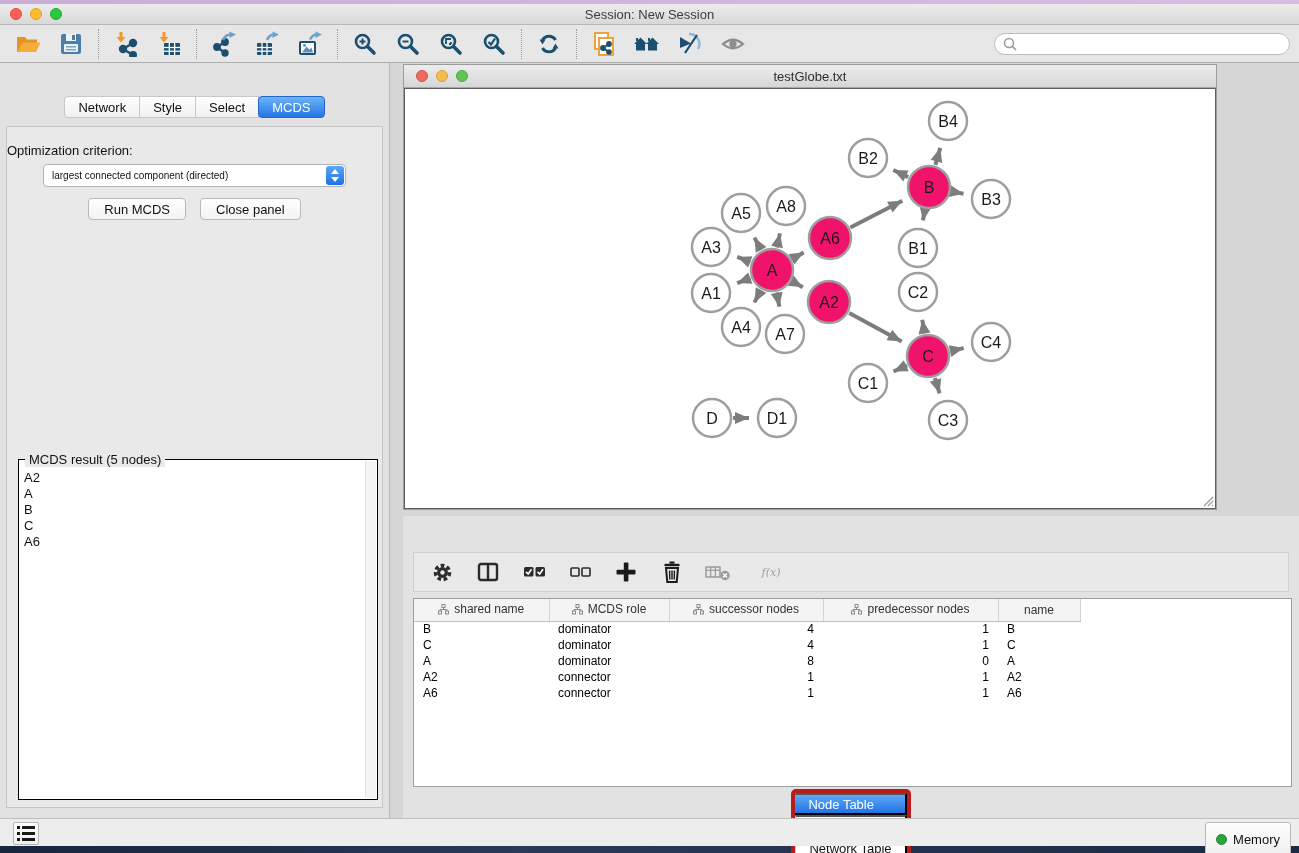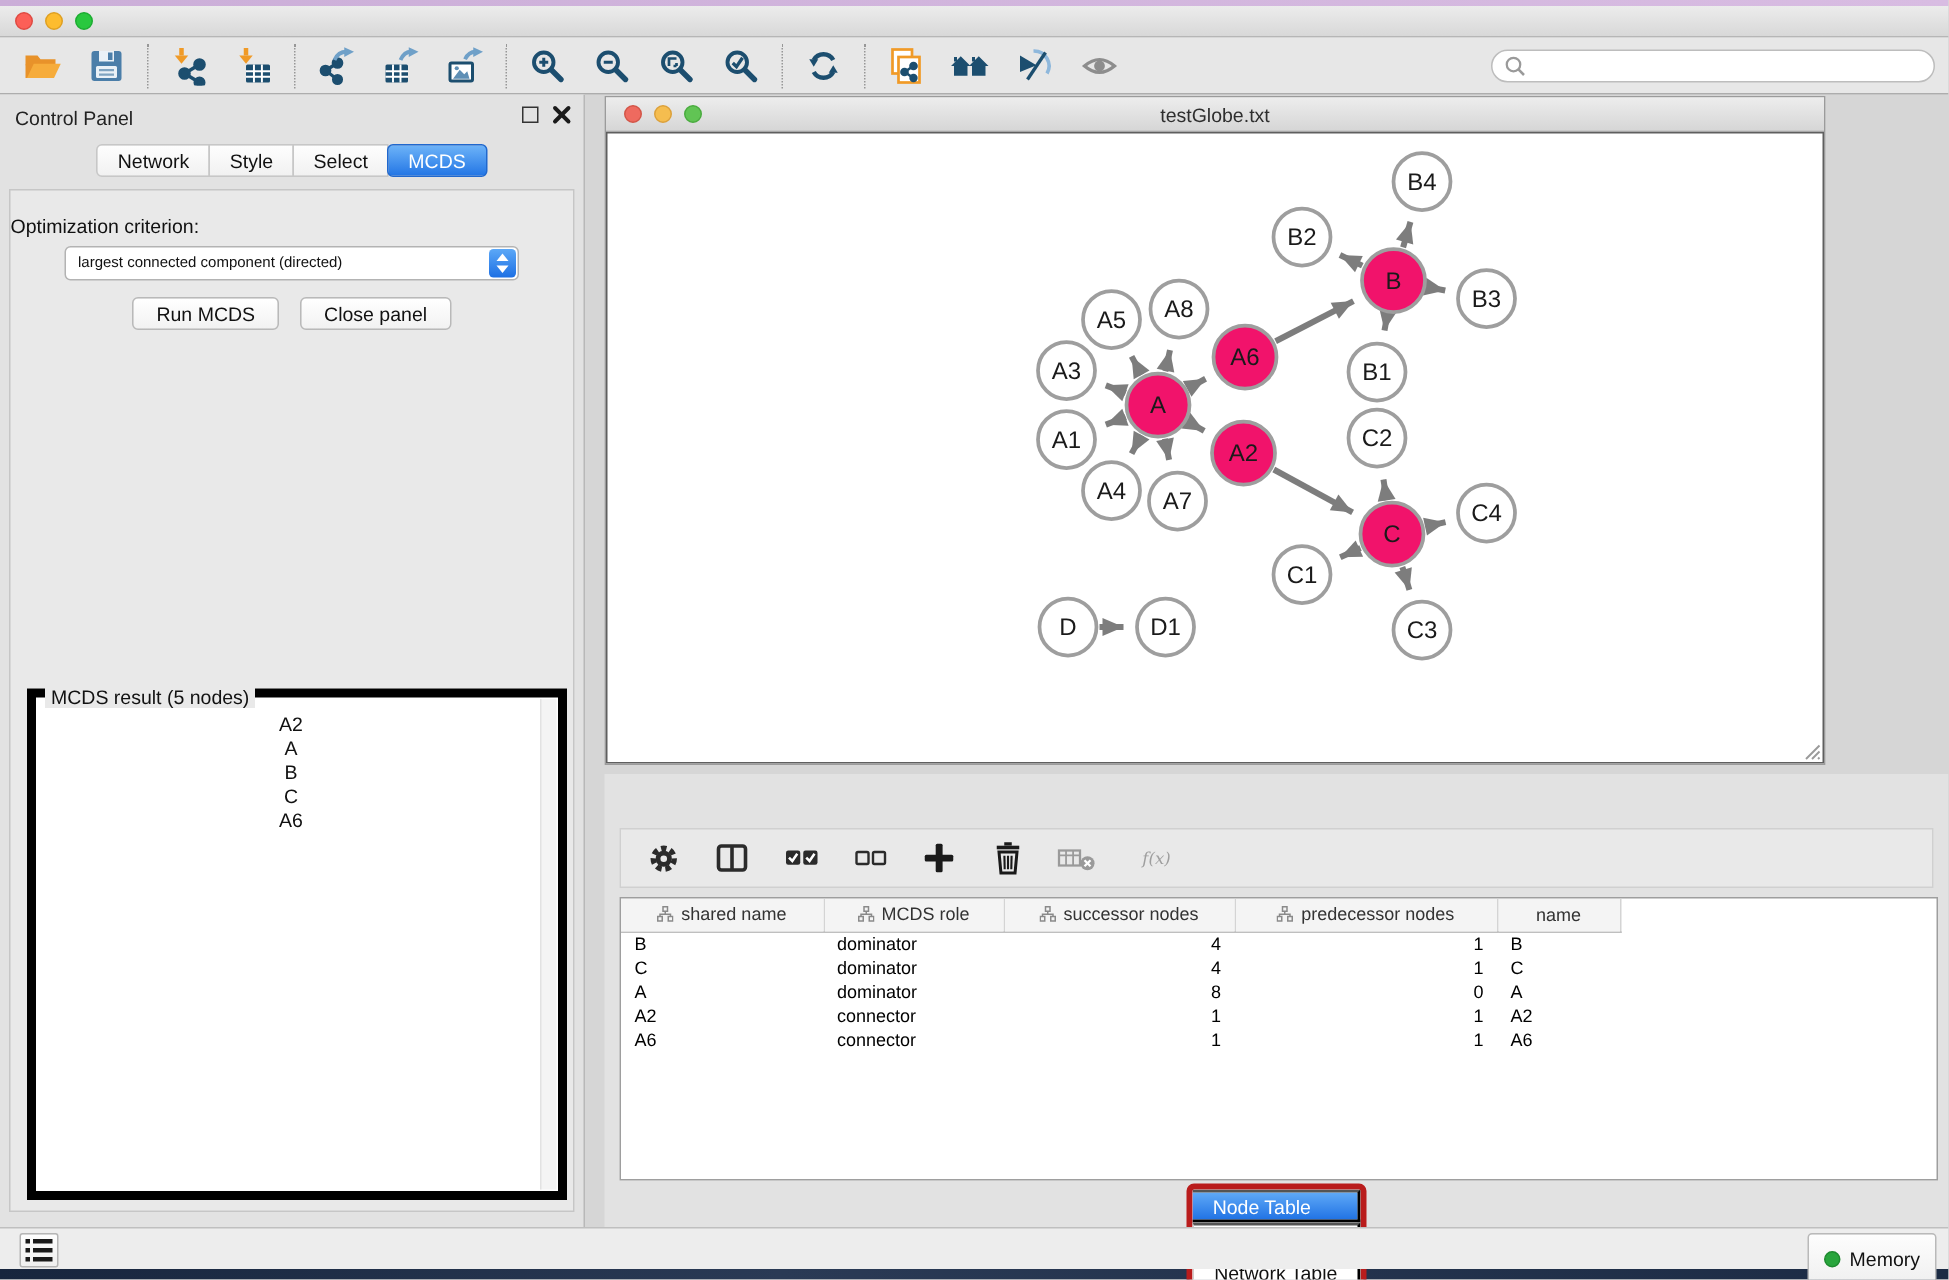--- a/index.html
+++ b/index.html
@@ -51,21 +51,21 @@
     border-radius:4px; display:flex; align-items:center; }
   .combo-text { font-size:10px; color:#111; padding-left:8px; white-space:nowrap; overflow:hidden; }
   .combo-spin { position:absolute; right:1px; top:1px; bottom:1px; width:18px; border-radius:3px;
     background:linear-gradient(#5CA8F7,#1D70E4); display:flex; flex-direction:column; align-items:center; justify-content:center; gap:3px; }
   .tri-up { width:0; height:0; border-left:4px solid transparent; border-right:4px solid transparent; border-bottom:5px solid #fff; }
   .tri-dn { width:0; height:0; border-left:4px solid transparent; border-right:4px solid transparent; border-top:5px solid #fff; }
   .btn-row { position:absolute; top:71px; width:100%; display:flex; justify-content:center; gap:14px; }
   .push-btn { height:22px; padding:0 15px; font-size:13px; color:#111; background:linear-gradient(#FFFFFF,#F2F2F2);
     border:1px solid #B9B9B9; border-radius:4px; cursor:default; }
 
-  .result-box { position:absolute; left:11px; right:4px; top:332px; bottom:7px; border:6px solid #000000; background:#fff;text-align:center; }
+  .result-box { position:absolute; left:11px; right:4px; top:332px; bottom:7px; border:1px solid #000000; background:#fff; }
   .result-legend { position:absolute; top:-8px; left:6px; background:#E9E9E9; padding:0 4px; font-size:13px; color:#111; }
   .result-list { position:absolute; left:0; top:2px; right:13px; bottom:0; padding:8px 0 0 5px; font-size:13px; color:#111; line-height:16px; overflow:hidden; }
   .result-scroll { position:absolute; right:1px; top:1px; bottom:1px; width:11px; background:#F4F4F4; border-left:1px solid #E2E2E2; }
 
   
   .net-window { position:absolute; left:403px; top:60px; width:814px; height:446px; border:1px solid #9B9B9B; background:#fff; }
   .net-titlebar { position:absolute; left:0; top:0; width:100%; height:23px; background:linear-gradient(#EDEDED,#D6D6D6); border-bottom:1px solid #A8A8A8; }
   .net-traffic { position:absolute; left:12px; top:5px; display:flex; gap:8px; }
   .nlight { width:12px; height:12px; border-radius:50%; }
   .nlight.red { background:#EE6A5F; border:1px solid #D35548; }
@@ -112,20 +112,21 @@
 <div class="desktop-bottom"></div>
 
 <div class="app-window">
 
   <div class="titlebar">
     <div class="traffic">
       <span class="light red"></span>
       <span class="light yellow"></span>
       <span class="light green"></span>
     </div>
+    <div class="win-title">Session: New Session</div>
   </div>
 
   <div class="toolbar">
     <div class="tb-group">
       <button class="tbtn">
         <svg width="26" height="26" viewBox="0 0 26 26">
           <path d="M2,6 h8 l2,2.5 h10 v4 H2 Z" fill="#E8922A"></path>
           <path d="M2,6 V21 h3 l4,-9 h-7" fill="#E8922A"></path>
           <path d="M3,21 L7.5,11.5 H25.5 L21,21 Z" fill="#F6AC3B"></path>
         </svg>
@@ -293,32 +294,20 @@
     <div class="searchbox">
       <svg width="16" height="16" viewBox="0 0 16 16">
         <circle cx="7" cy="7" r="4.5" fill="none" stroke="#9A9A9A" stroke-width="1.5"></circle>
         <line x1="10.3" y1="10.3" x2="14" y2="14" stroke="#9A9A9A" stroke-width="1.7"></line>
       </svg>
       <input type="text" placeholder="" style="">
     </div>
   </div>
 
   <aside class="control-panel">
-    <div class="panel-head">
-      <span class="panel-title">Control Panel</span>
-      <span class="panel-icons">
-        <button class="float-btn"></button>
-        <button class="close-btn">
-          <svg width="13" height="13" viewBox="0 0 13 13">
-            <line x1="2" y1="2" x2="11" y2="11" stroke="#1a1a1a" stroke-width="2.6" stroke-linecap="round"></line>
-            <line x1="11" y1="2" x2="2" y2="11" stroke="#1a1a1a" stroke-width="2.6" stroke-linecap="round"></line>
-          </svg>
-        </button>
-      </span>
-    </div>
     <div class="cp-tabs">
       <button class="tab">Network</button>
       <button class="tab">Style</button>
       <button class="tab">Select</button>
       <button class="tab active">MCDS</button>
     </div>
     <div class="cp-body">
       <div class="opt-label">Optimization criterion:</div>
       <div class="combo">
         <span class="combo-text">largest connected component (directed)</span>

